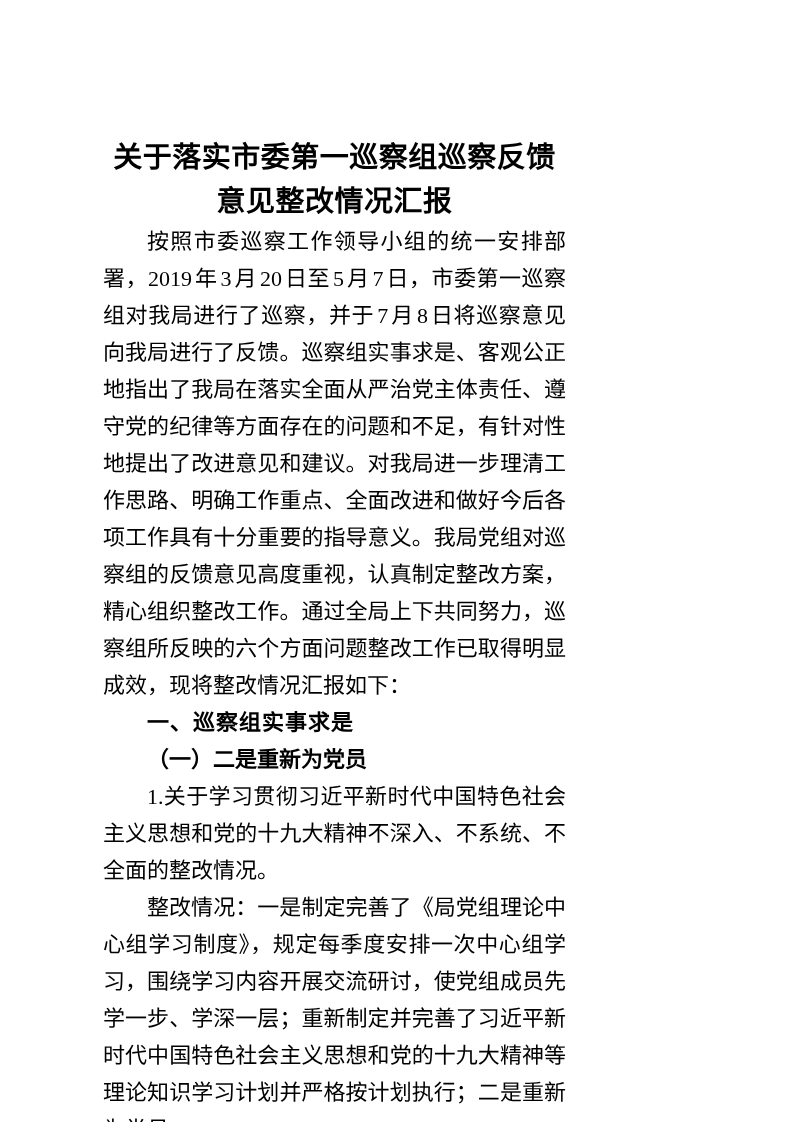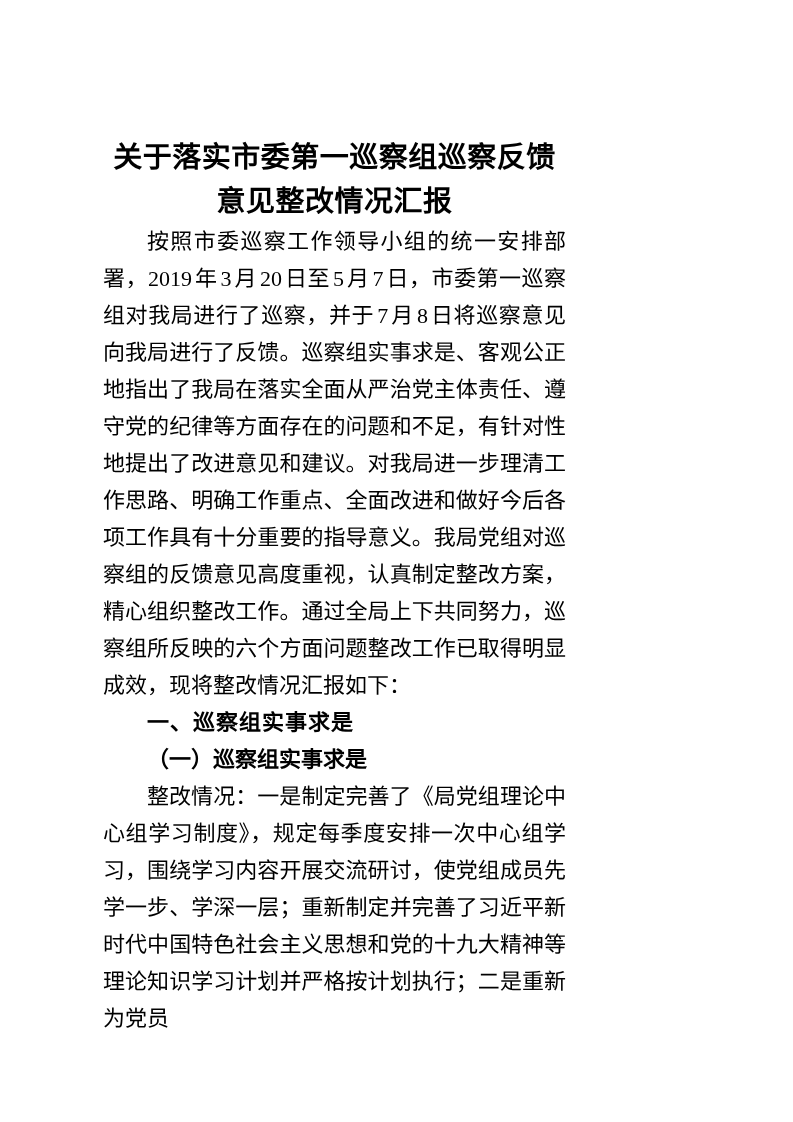--- a/index.html
+++ b/index.html
@@ -52,18 +52,19 @@
 <body>
 
 <div class="page">
   <h1 class="doc-title">关于落实市委第一巡察组巡察反馈意见整改情况汇报</h1>
 
   <div class="doc-body">
     <p class="para">按照市委巡察工作领导小组的统一安排部署，2019 年 3 月 20 日至 5 月 7 日，市委第一巡察组对我局进行了巡察，并于 7 月 8 日将巡察意见向我局进行了反馈。巡察组实事求是、客观公正地指出了我局在落实全面从严治党主体责任、遵守党的纪律等方面存在的问题和不足，有针对性地提出了改进意见和建议。对我局进一步理清工作思路、明确工作重点、全面改进和做好今后各项工作具有十分重要的指导意义。我局党组对巡察组的反馈意见高度重视，认真制定整改方案，精心组织整改工作。通过全局上下共同努力，巡察组所反映的六个方面问题整改工作已取得明显成效，现将整改情况汇报如下：</p>
 
     <p class="para section-heading">一、巡察组实事求是</p>
 
-    <p class="para subsection-heading">（一）巡察组实事求是</p>
+    <p class="para subsection-heading">（一）二是重新为党员</p>
 
+    <p class="para">1.关于学习贯彻习近平新时代中国特色社会主义思想和党的十九大精神不深入、不系统、不全面的整改情况。</p>
 
     <p class="para">整改情况：一是制定完善了《局党组理论中心组学习制度》，规定每季度安排一次中心组学习，围绕学习内容开展交流研讨，使党组成员先学一步、学深一层；重新制定并完善了习近平新时代中国特色社会主义思想和党的十九大精神等理论知识学习计划并严格按计划执行；二是重新为党员</p>
   </div>
 </div>
 
 </body></html>

